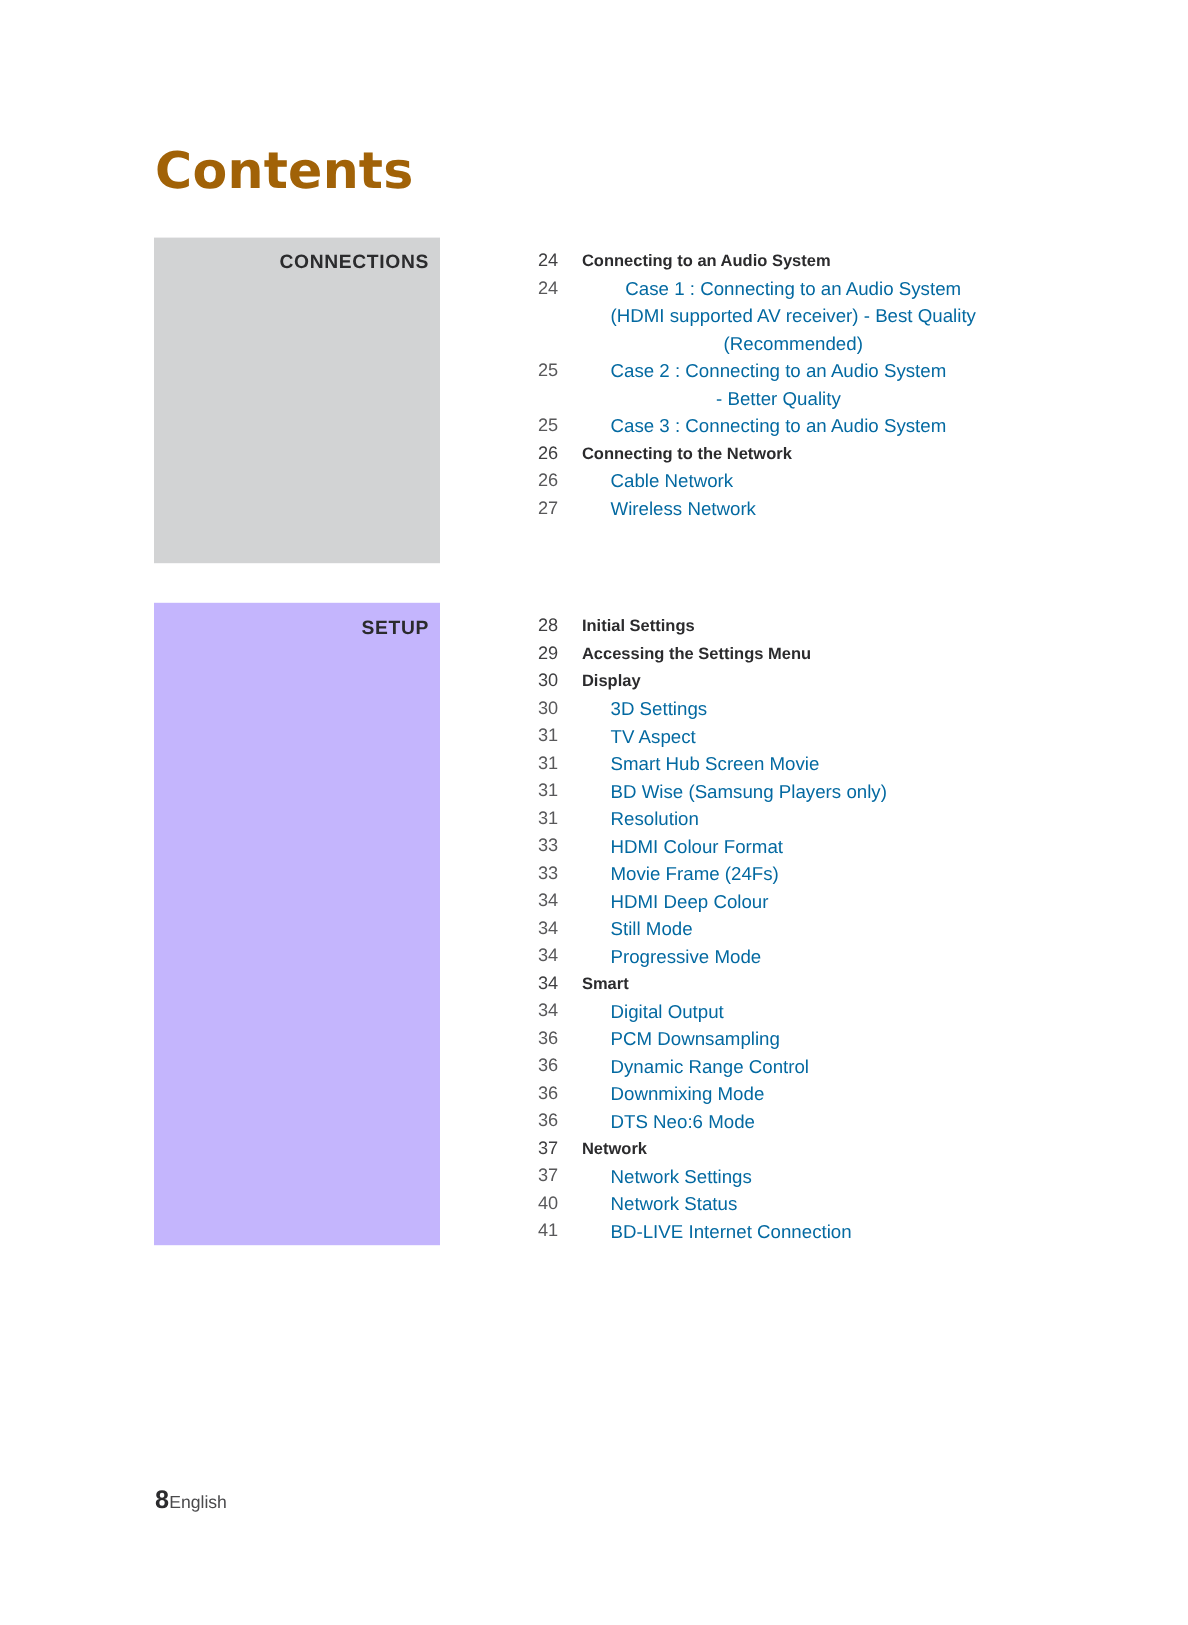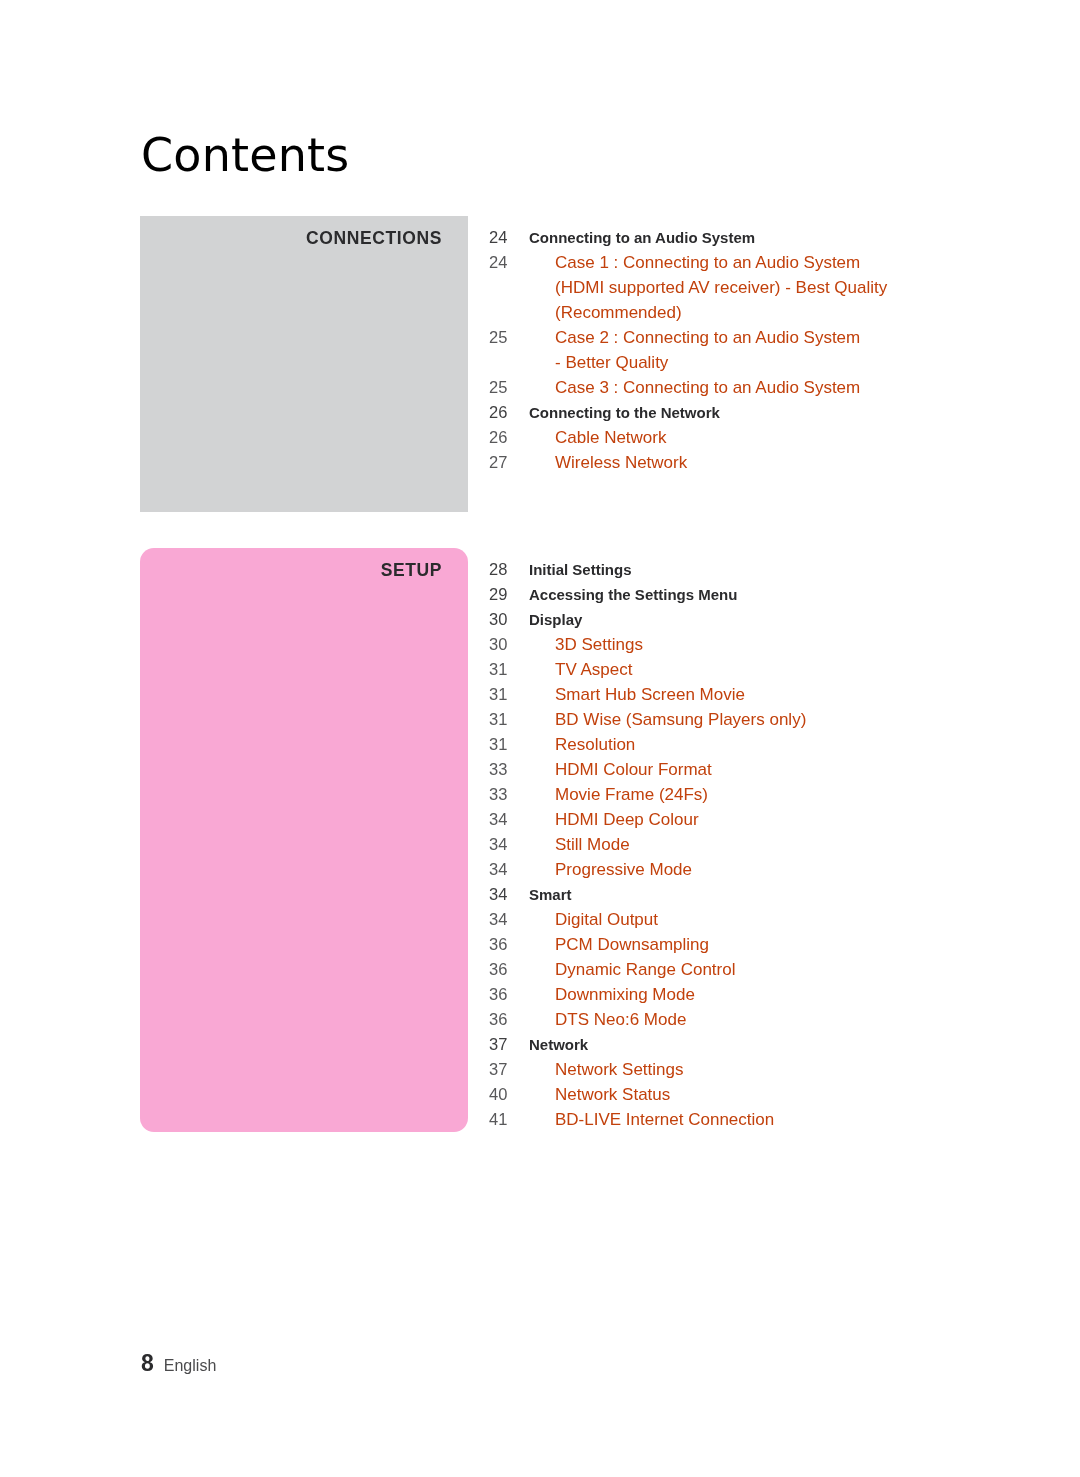--- a/index.html
+++ b/index.html
@@ -20,43 +20,43 @@
     position: absolute;
     inset: 0;
   }
 
   
   .page-title {
     position: absolute;
     left: 141px;
     top: 132px;
     font-size: 46px;
-    font-weight: 400;
+    font-weight: 700;
     letter-spacing: 0.2px;
-    color: #000000;
+    color: #a16207;
     line-height: 1;
     font-family: "DejaVu Sans", sans-serif;
     font-stretch: normal;
   }
 
   
   .toc-block {
     position: absolute;
     left: 140px;
     right: 0;
   }
 
   .section-tab {
     position: absolute;
     left: 0;
     top: 0;
-    width: 328px;
+    width: 260px;
     background: #d2d3d4;
     box-sizing: border-box;
-    padding-right: 26px;
+    padding-right: 10px;
     padding-top: 12px;
     text-align: right;
   }
   .section-tab-label {
     font-size: 17.5px;
     font-weight: bold;
     letter-spacing: 0.6px;
     color: #2b2b2d;
     font-family: "Liberation Sans", sans-serif;
   }
@@ -91,21 +91,22 @@
   .entry.level-1 .entry-text {
     font-weight: bold;
     color: #2b2b2d;
     font-size: 15px;
   }
   .entry.level-1 .entry-page {
     color: #3f3f41;
   }
   .entry.level-2 .entry-text {
     padding-left: 26px;
-    color: #c2410c;
+    color: #0369a1;
+    text-align: center;
   }
   .entry.level-2 .entry-text .sub-line {
     display: block;
   }
 
   
   .footer {
     position: absolute;
     left: 141px;
     top: 1350px;
@@ -114,21 +115,21 @@
   }
   .footer-num {
     font-size: 23px;
     font-weight: bold;
     color: #2b2b2d;
     font-family: "Liberation Sans", sans-serif;
   }
   .footer-lang {
     font-size: 16px;
     color: #4a4a4c;
-    margin-left: 10px;
+    margin-left: 0;
     font-family: "Liberation Sans", sans-serif;
   }
 </style>
 </head>
 <body>
 
 <div class="page">
 
   <div class="page-title">Contents</div>
 
@@ -173,21 +174,21 @@
           </div>
           <div class="entry level-2">
             <span class="entry-page">27</span>
             <span class="entry-text">
               <span class="sub-line">Wireless Network</span>
             </span>
           </div>
         </div>
       </div>
       <div class="toc-block" style="top: 548px;">
-        <div class="section-tab" style="height: 584px; background: #f9a8d4; border-radius: 14px;"><span class="section-tab-label">SETUP</span></div>
+        <div class="section-tab" style="height: 584px; background: #c4b5fd;"><span class="section-tab-label">SETUP</span></div>
         <div class="entries">
           <div class="entry level-1">
             <span class="entry-page">28</span>
             <span class="entry-text"><span class="sub-line">Initial Settings</span></span>
           </div>
           <div class="entry level-1">
             <span class="entry-page">29</span>
             <span class="entry-text"><span class="sub-line">Accessing the Settings Menu</span></span>
           </div>
           <div class="entry level-1">

